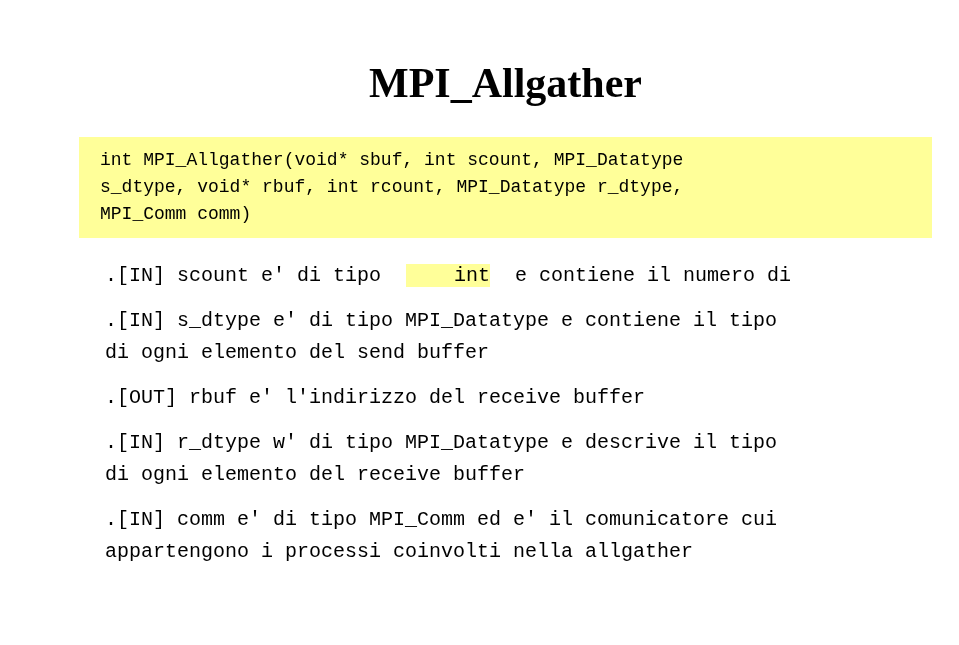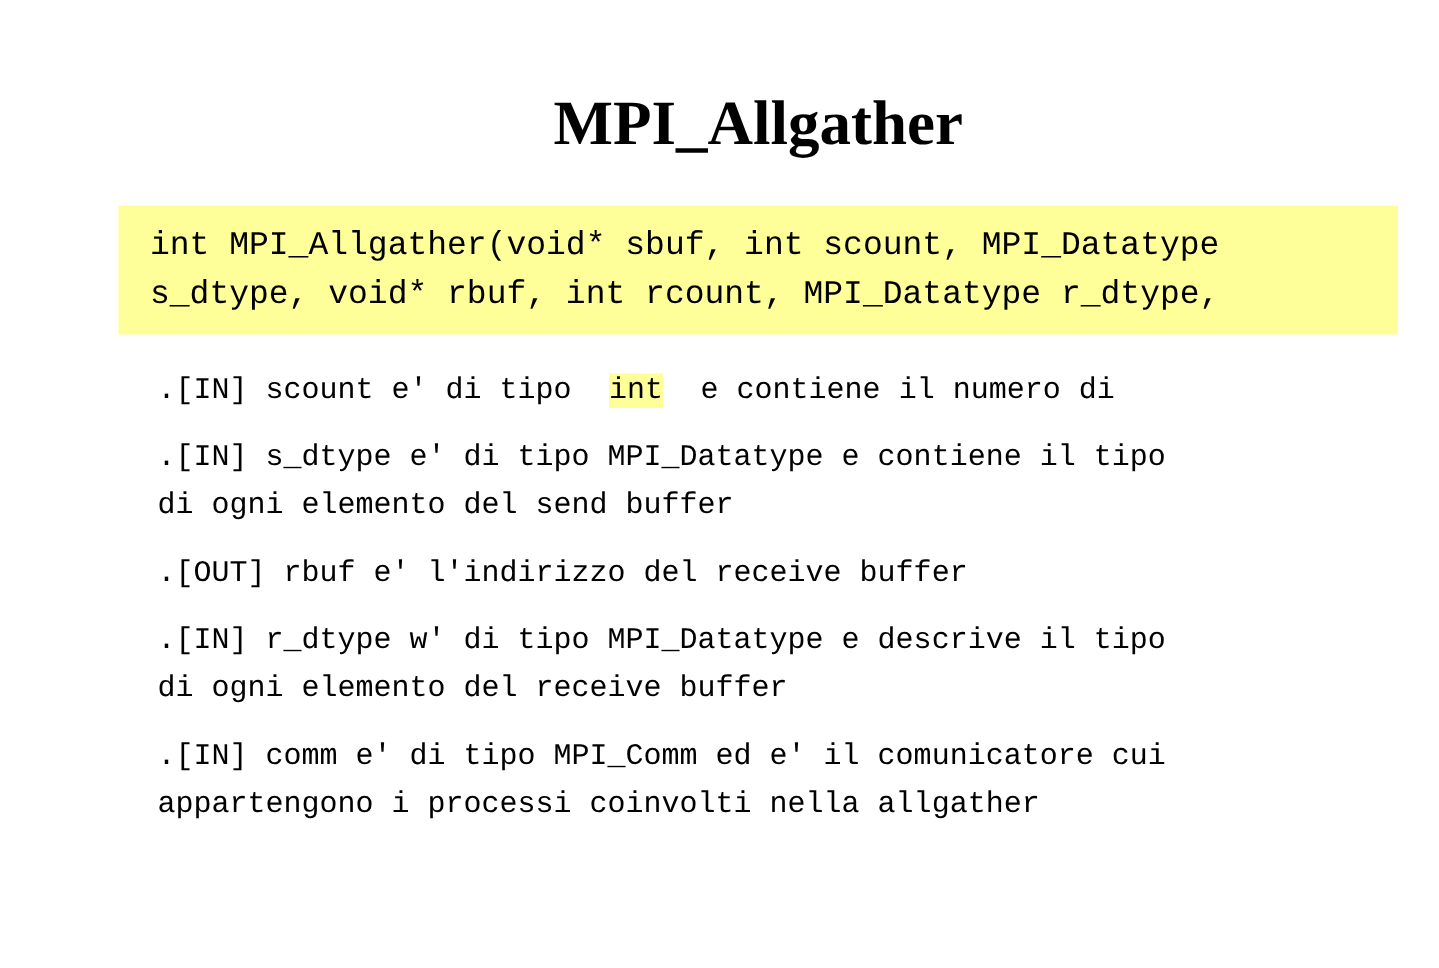--- a/index.html
+++ b/index.html
@@ -20,21 +20,21 @@
       text-align: center;
       font-size: 42px;
       font-weight: bold;
       font-family: 'Times New Roman', Times, serif;
       margin-bottom: 30px;
       color: #000000;
     }
 
     .function-signature {
       background-color: #ffff99;
-      font-size: 22px;
+      font-size: 18px;
       font-family: 'Courier New', Courier, monospace;
       line-height: 1.5;
       padding: 10px 8px;
       margin-bottom: 22px;
       color: #000000;
       display: block;
     }
 
     .params-list {
       font-size: 20px;
@@ -43,30 +43,32 @@
       color: #000000;
     }
 
     .param-item {
       margin-bottom: 6px;
       padding-left: 0;
     }
 
     .highlight-int {
       background-color: #ffff99;
+      padding-left: 48px;
     }
   </style>
 </head>
 <body>
 
 <h1 class="page-title">MPI_Allgather</h1>
 
 <div class="function-signature">
   <span>int MPI_Allgather(void* sbuf,  int scount,  MPI_Datatype</span><br>
   <span>s_dtype,  void* rbuf,  int rcount,  MPI_Datatype r_dtype,</span><br>
+  <span>MPI_Comm comm)</span>
 </div>
 
 <div class="params-list">
 
 
   <div class="param-item">
     <span>.[IN] scount e' di tipo <span class="highlight-int">int</span> e contiene il numero di</span><br>
   </div>
 
   <div class="param-item">

